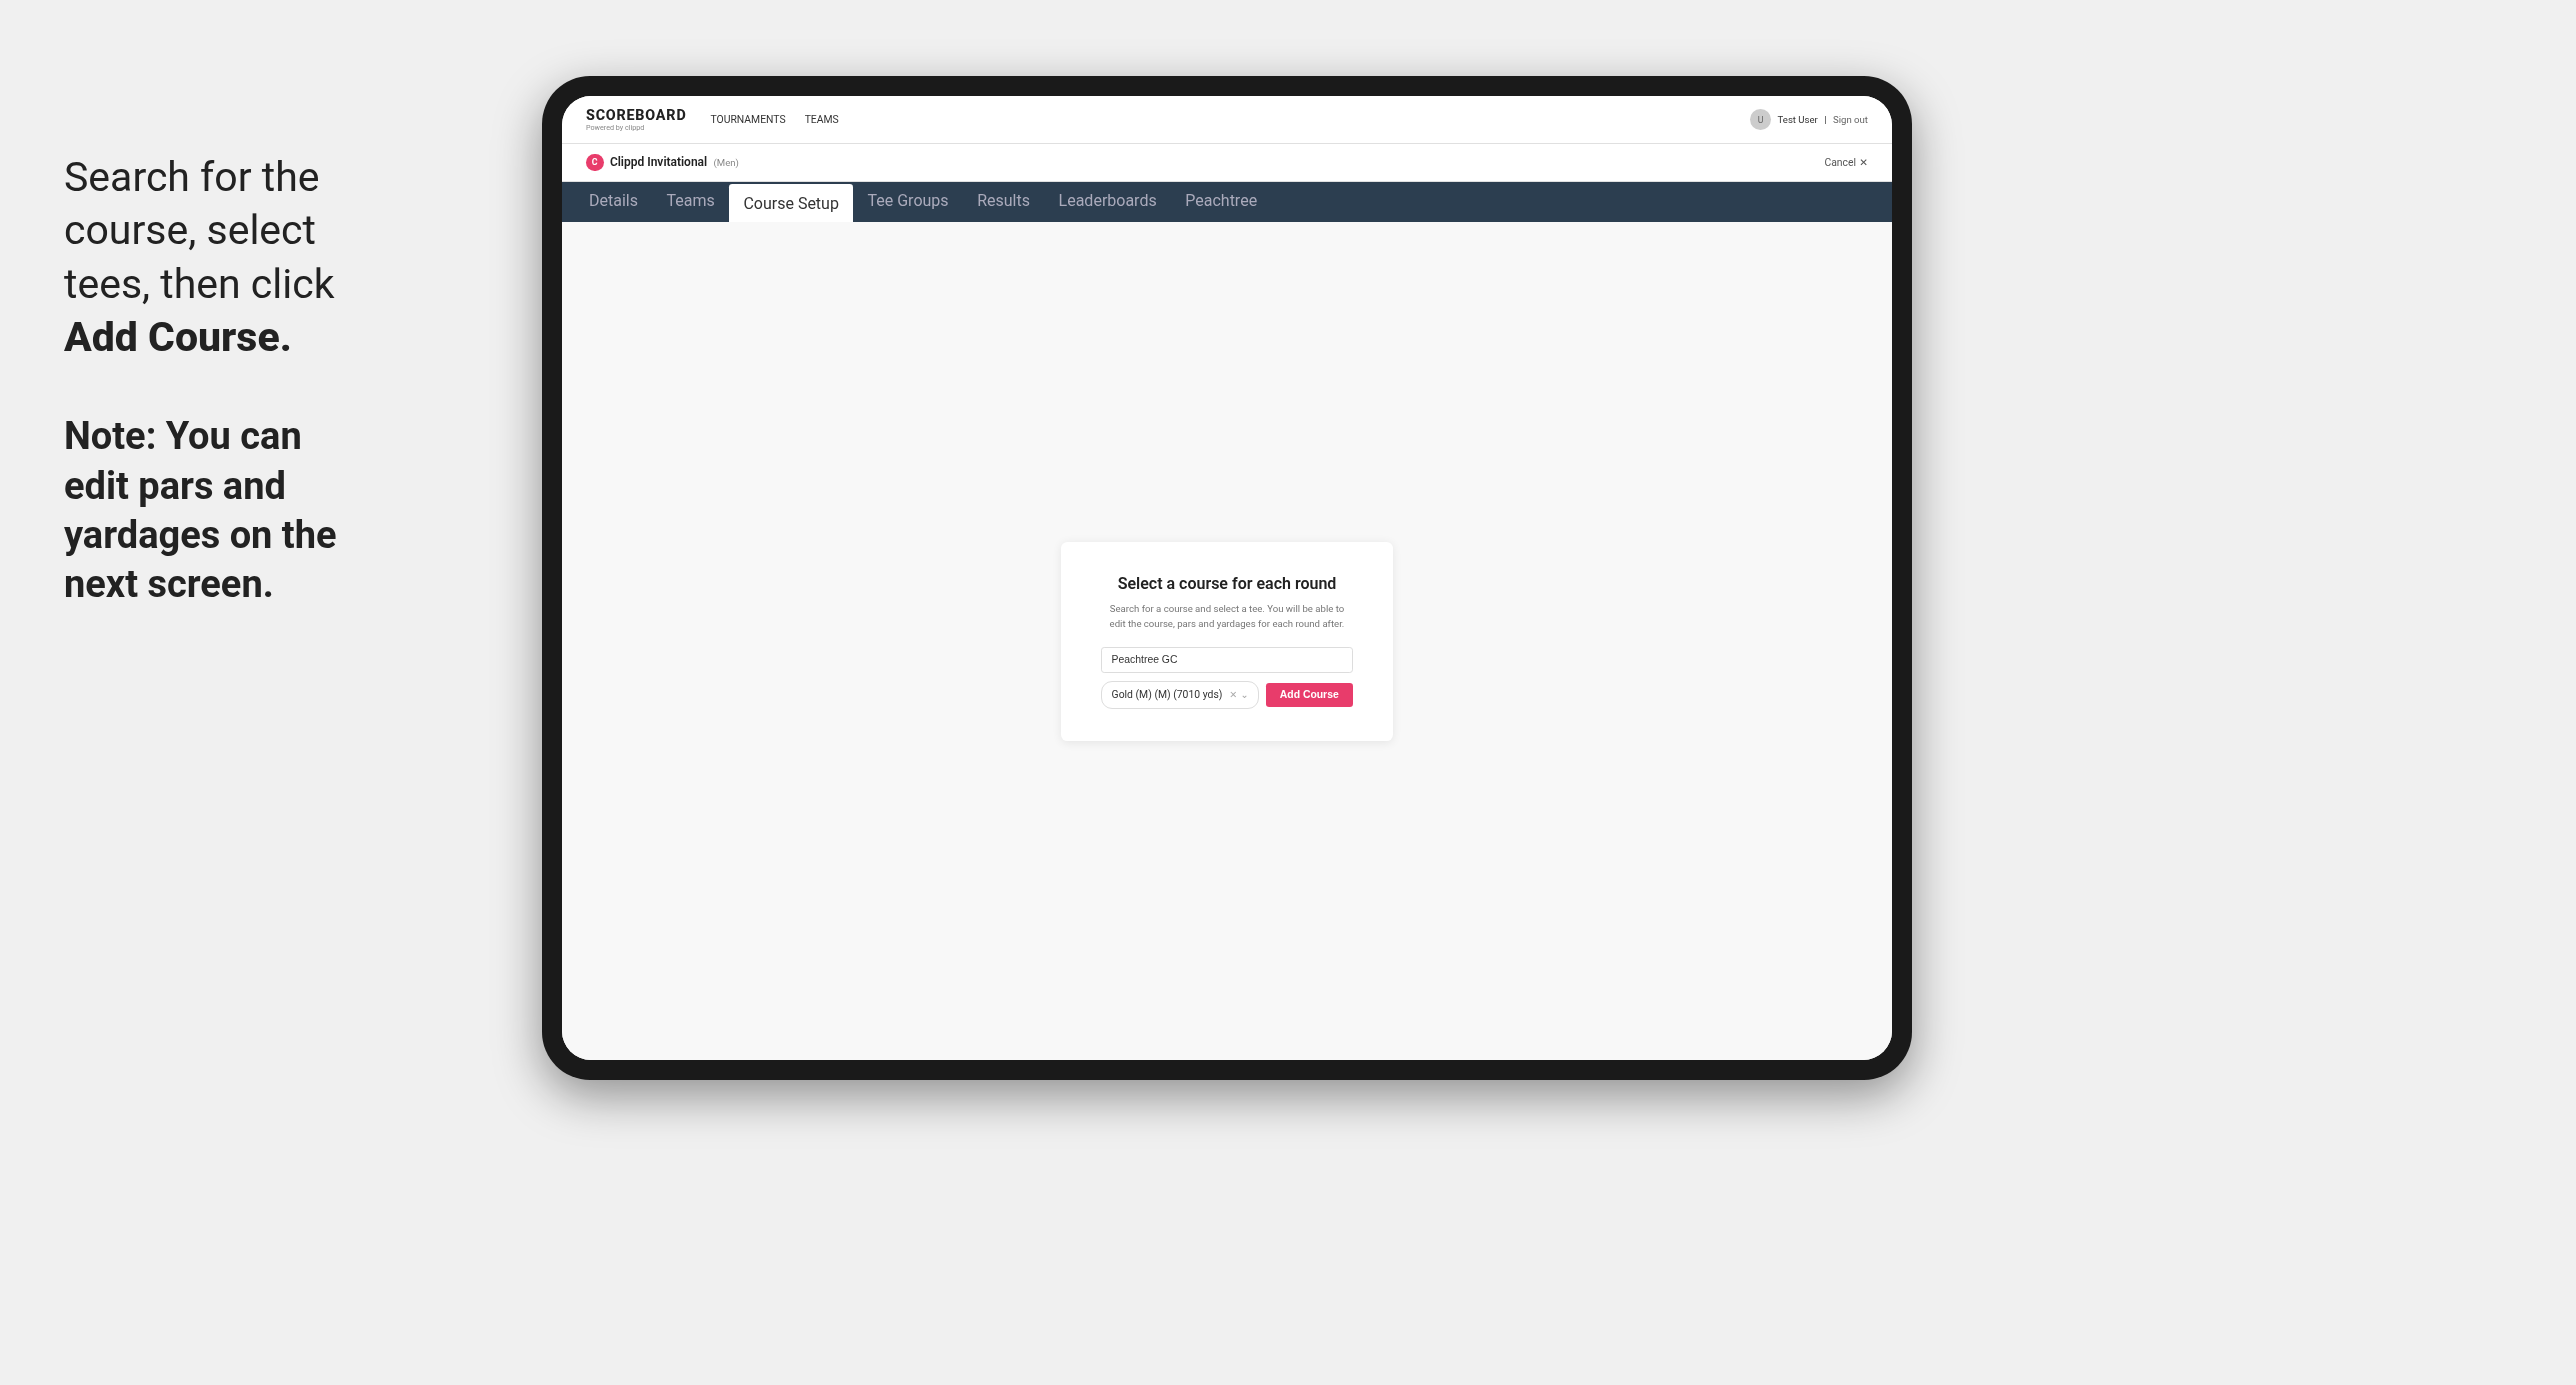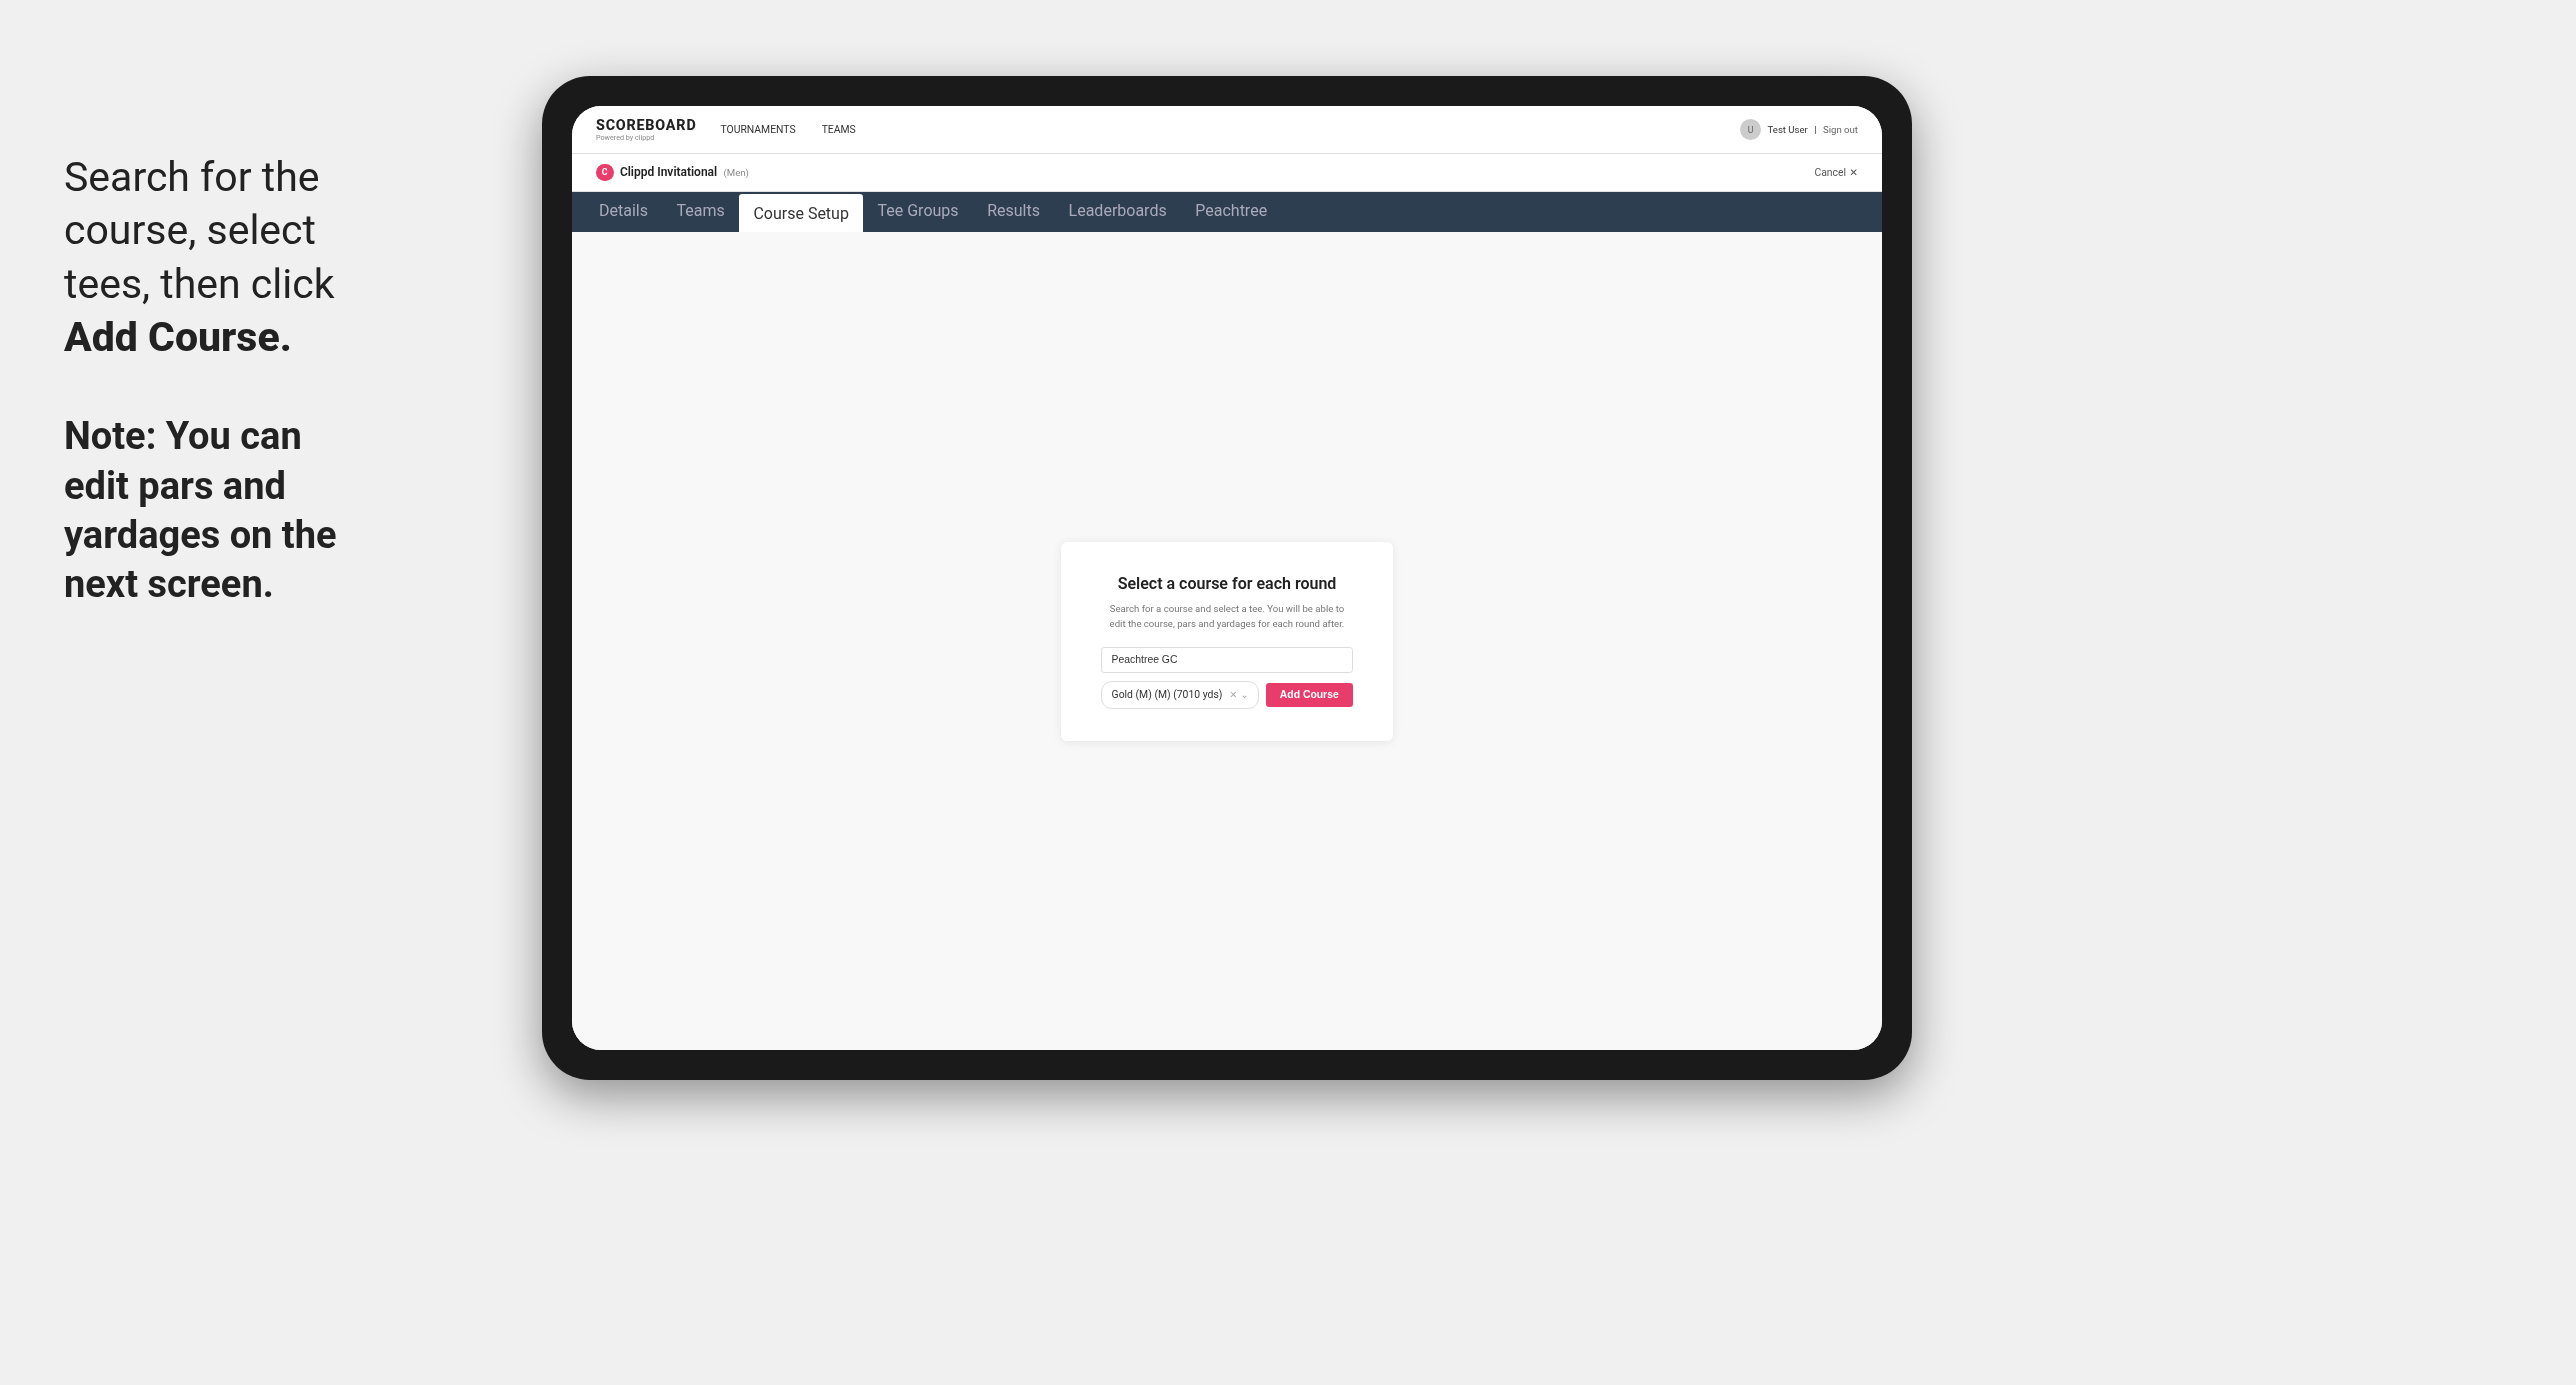--- a/index.html
+++ b/index.html
@@ -38,21 +38,21 @@
 
     
     .tablet-frame {
       position: absolute;
       left: 542px;
       top: 76px;
       width: 1370px;
       height: 1004px;
       background: #1a1a1a;
       border-radius: 48px;
-      padding: 30px;
+      padding: 20px;
       box-shadow: 0 16px 48px rgba(0,0,0,0.4);
     }
     .tablet-screen {
       width: 100%;
       height: 100%;
       background: #fff;
       border-radius: 29px;
       overflow: hidden;
       display: flex;
       flex-direction: column;
@@ -78,21 +78,21 @@
       font-weight: 800;
       letter-spacing: 0.8px;
       color: #222;
     }
     .logo-sub {
       font-size: 7.2px;
       color: #888;
     }
     .nav-links {
       display: flex;
-      gap: 26px;
+      gap: 19px;
       flex: 1;
     }
     .nav-link {
       font-size: 10.4px;
       color: #333;
       cursor: pointer;
       padding: 3.2px 0;
       text-decoration: none;
     }
     .user-area {

